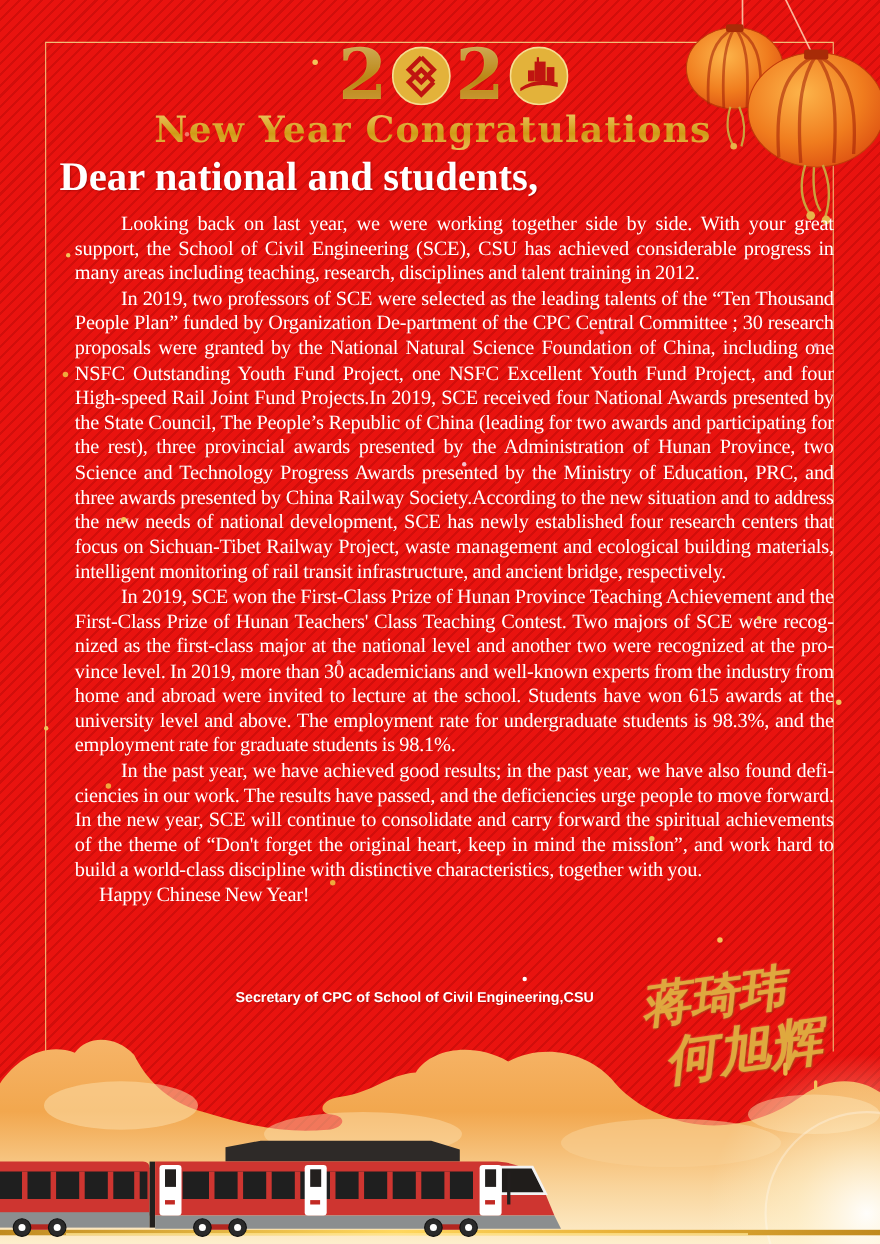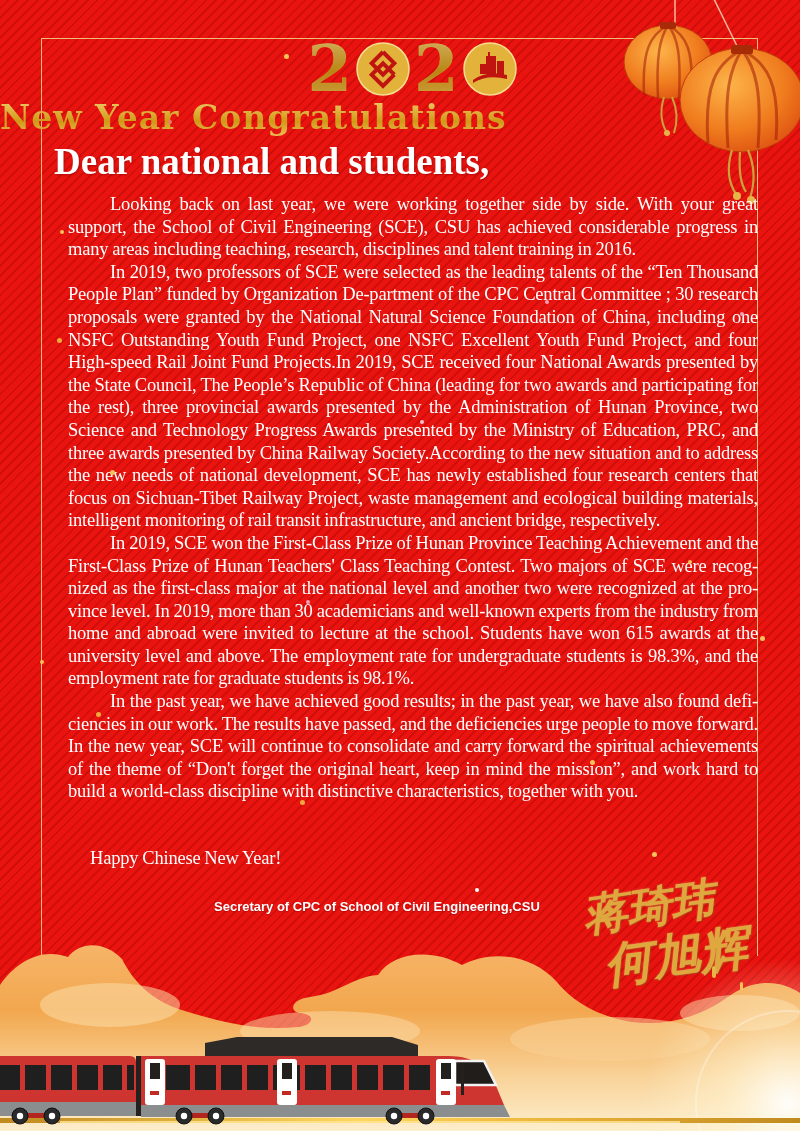--- a/index.html
+++ b/index.html
@@ -29,39 +29,40 @@
     font-family:"DejaVu Serif", serif;
     font-weight:bold; font-size:64px; line-height:58px;
     background:linear-gradient(180deg,#f6d87e 0%,#d7a21d 55%,#f0c257 100%);
     -webkit-background-clip:text; background-clip:text; color:transparent;
     text-shadow:0 0 1px rgba(120,70,0,0.3);
   }
   .emblem{display:inline-block; width:54px; height:54px;}
   
   .title{
     position:absolute; left:0; top:98px; width:787px; margin:0;
+    text-align:center;
     font-family:"DejaVu Serif", serif;
     font-weight:bold; font-size:33px; letter-spacing:1px;
     background:linear-gradient(180deg,#f3cf6f 0%,#d09a16 60%,#eec05a 100%);
     -webkit-background-clip:text; background-clip:text; color:transparent;text-decoration:underline;
   }
   .salutation{
     position:absolute; left:54px; top:140px; margin:0;
     color:#ffffff; font-weight:bold; font-size:37px;
     font-family:"Liberation Serif", serif;
     text-shadow:1px 1px 2px rgba(120,0,0,0.45);
   }
   
   .body-text{
     position:absolute; left:68px; top:193px; width:690px;
     color:#ffffff; font-size:18.5px; line-height:22.6px;
     text-align:justify; letter-spacing:-0.2px; word-spacing:-0.5px;
   }
   .para{margin:0; text-indent:42px;}
-  .para.closing{text-indent:22px;margin-top:44px;}
+  .para.closing{text-indent:22px;}
   
   .signatures{
     position:absolute; left:214px; top:893px;
     color:#ffffff; font-family:"Liberation Sans", sans-serif;
     font-weight:bold; font-size:13px; line-height:27px;
     text-shadow:0 1px 1px rgba(120,0,0,0.4);
   }
   
   .calligraphy{
     position:absolute; left:586px; top:876px; width:200px;
@@ -137,21 +138,21 @@
         </g>
       </svg>
     </span>
   </div>
 
   <h2 class="title">New Year Congratulations</h2>
 
   <h1 class="salutation">Dear national and students,</h1>
 
   <div class="body-text">
-    <p class="para">Looking back on last year, we were working together side by side. With your great support, the School of Civil Engineering (SCE), CSU has achieved considerable progress in many areas including teaching, research, disciplines and talent training in 2016.</p>
+    <p class="para">Looking back on last year, we were working together side by side. With your great support, the School of Civil Engineering (SCE), CSU has achieved considerable progress in many areas including teaching, research, disciplines and talent training in 2012.</p>
     <p class="para">In 2019, two professors of SCE were selected as the leading talents of the “Ten Thousand People Plan” funded by Organization De-partment of the CPC Central Committee ; 30 research proposals were granted by the National Natural Science Foundation of China, including one NSFC Outstanding Youth Fund Project, one NSFC Excellent Youth Fund Project, and four High-speed Rail Joint Fund Projects.In 2019, SCE received four National Awards presented by the State Council, The People’s Republic of China (leading for two awards and participating for the rest), three provincial awards presented by the Administration of Hunan Province, two Science and Technology Progress Awards presented by the Ministry of Education, PRC, and three awards presented by China Railway Society.According to the new situation and to address the new needs of national development, SCE has newly established four research centers that focus on Sichuan-Tibet Railway Project, waste management and ecological building materials, intelligent monitoring of rail transit infrastructure, and ancient bridge, respectively.</p>
     <p class="para">In 2019, SCE won the First-Class Prize of Hunan Province Teaching  Achievement and the First-Class Prize of Hunan Teachers' Class Teaching Contest. Two majors of SCE were recog-nized as the first-class major at the national level and another two were recognized at the pro-vince level. In 2019, more than 30 academicians and well-known experts from the industry from home and abroad were invited to lecture at the school. Students have won 615 awards at the university level and above. The employment rate for undergraduate students is 98.3%, and the employment rate for graduate students is 98.1%.</p>
     <p class="para">In the past year, we have achieved good results; in the past year, we have also found defi-ciencies in our work. The results have passed, and the deficiencies urge people to move forward. In the new year, SCE will continue to consolidate and carry forward the spiritual achievements of the theme of “Don't forget the original heart, keep in mind the mission”, and work hard to build a world-class discipline with distinctive characteristics, together with you.</p>
     <p class="para closing">Happy Chinese New Year!</p>
   </div>
 
   <div class="signatures">
     <div>Secretary of CPC of School of Civil Engineering,CSU</div>
   </div>
 

